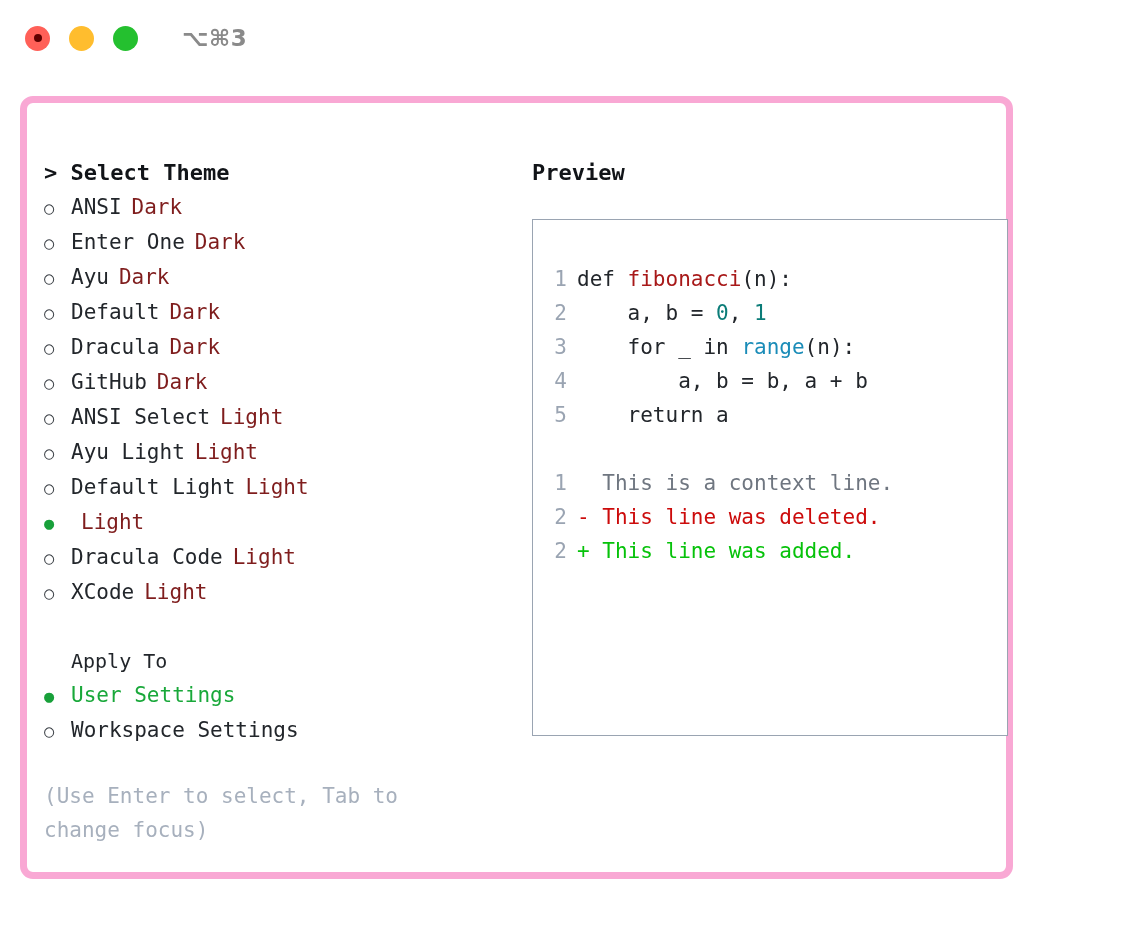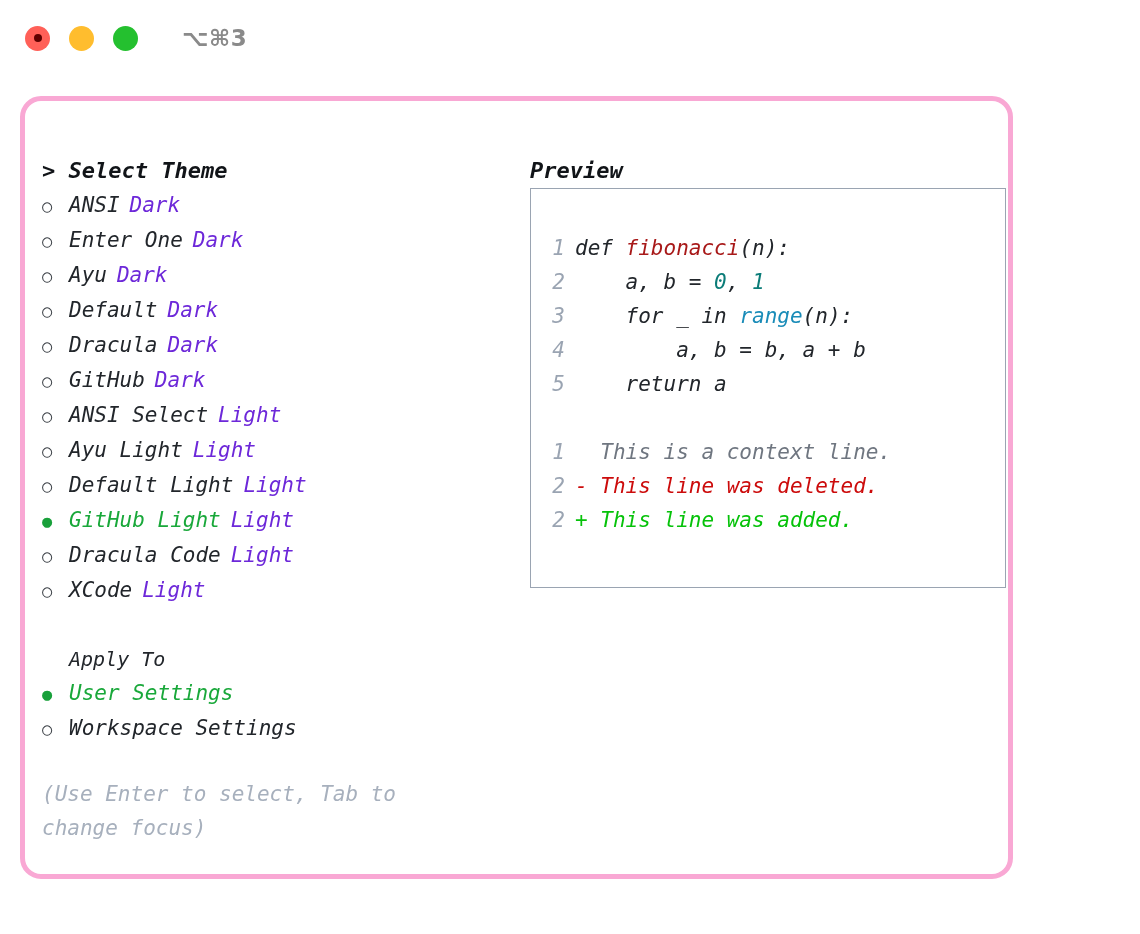--- a/index.html
+++ b/index.html
@@ -68,25 +68,24 @@
     letter-spacing: 0.5px;
   }
 
   
   .panel {
     position: absolute;
     left: 20px;
     top: 96px;
     width: 993px;
     height: 783px;
-    border: 5px solid #f9a8d4;
-    border-radius: 21px;
+    border: 7px solid #f9a8d4;
+    border-radius: 13px;
     box-sizing: border-box;
     background: #ffffff;
-    font-style: italic;
   }
 
   .panel-inner {
     position: absolute;
     left: 0; top: 0;
     width: 100%;
     height: 100%;
   }
 
   
@@ -119,21 +118,21 @@
     width: 27px;
     flex: none;
     font-size: 17px;
     color: #3a3f45;
     line-height: 34px;
   }
   .opt-row.selected .opt-marker { color: #18a03a; }
   .opt-label { color: #22262b; }
   .opt-row.selected .opt-label { color: #19a83a; }
   .opt-badge {
-    color: #6d28d9;
+    color: #7f1d1d;
     margin-left: 10px;
   }
 
   .spacer-row { height: 34px; }
 
   .subsection-header {
     font-size: 20px;
     color: #22262b;
     line-height: 34px;
     padding-left: 27px;
@@ -157,22 +156,23 @@
     width: 495px;
     padding-left: 25px;
   }
   .preview-title {
     font-size: 22px;
     font-weight: 700;
     color: #111418;
     line-height: 34px;
   }
   .preview-box {
+    margin-top: 29px;
     width: 476px;
-    height: 400px;
+    height: 517px;
     border: 1px solid #9aa4b2;
     box-sizing: border-box;
     background: #ffffff;
     position: relative;
   }
   .code-area {
     position: absolute;
     left: 20px;
     top: 42px;
     right: 6px;
@@ -221,21 +221,21 @@
         <div class="opt-list" id="theme-list">
             <div class="opt-row"><span class="opt-marker">○</span><span class="opt-label">ANSI</span><span class="opt-badge">Dark</span></div>
             <div class="opt-row"><span class="opt-marker">○</span><span class="opt-label">Enter One</span><span class="opt-badge">Dark</span></div>
             <div class="opt-row"><span class="opt-marker">○</span><span class="opt-label">Ayu</span><span class="opt-badge">Dark</span></div>
             <div class="opt-row"><span class="opt-marker">○</span><span class="opt-label">Default</span><span class="opt-badge">Dark</span></div>
             <div class="opt-row"><span class="opt-marker">○</span><span class="opt-label">Dracula</span><span class="opt-badge">Dark</span></div>
             <div class="opt-row"><span class="opt-marker">○</span><span class="opt-label">GitHub</span><span class="opt-badge">Dark</span></div>
             <div class="opt-row"><span class="opt-marker">○</span><span class="opt-label">ANSI Select</span><span class="opt-badge">Light</span></div>
             <div class="opt-row"><span class="opt-marker">○</span><span class="opt-label">Ayu Light</span><span class="opt-badge">Light</span></div>
             <div class="opt-row"><span class="opt-marker">○</span><span class="opt-label">Default Light</span><span class="opt-badge">Light</span></div>
-            <div class="opt-row selected"><span class="opt-marker">●</span><span class="opt-label">GitHub Light</span><span class="opt-badge">Light</span></div>
+            <div class="opt-row selected"><span class="opt-marker">●</span><span class="opt-badge">Light</span></div>
             <div class="opt-row"><span class="opt-marker">○</span><span class="opt-label">Dracula Code</span><span class="opt-badge">Light</span></div>
             <div class="opt-row"><span class="opt-marker">○</span><span class="opt-label">XCode</span><span class="opt-badge">Light</span></div>
           </div>
 
         <div class="spacer-row"></div>
 
         <div class="subsection-header">Apply To</div>
         <div class="opt-list" id="apply-list">
             <div class="opt-row selected"><span class="opt-marker">●</span><span class="opt-label">User Settings</span></div>
             <div class="opt-row"><span class="opt-marker">○</span><span class="opt-label">Workspace Settings</span></div>

